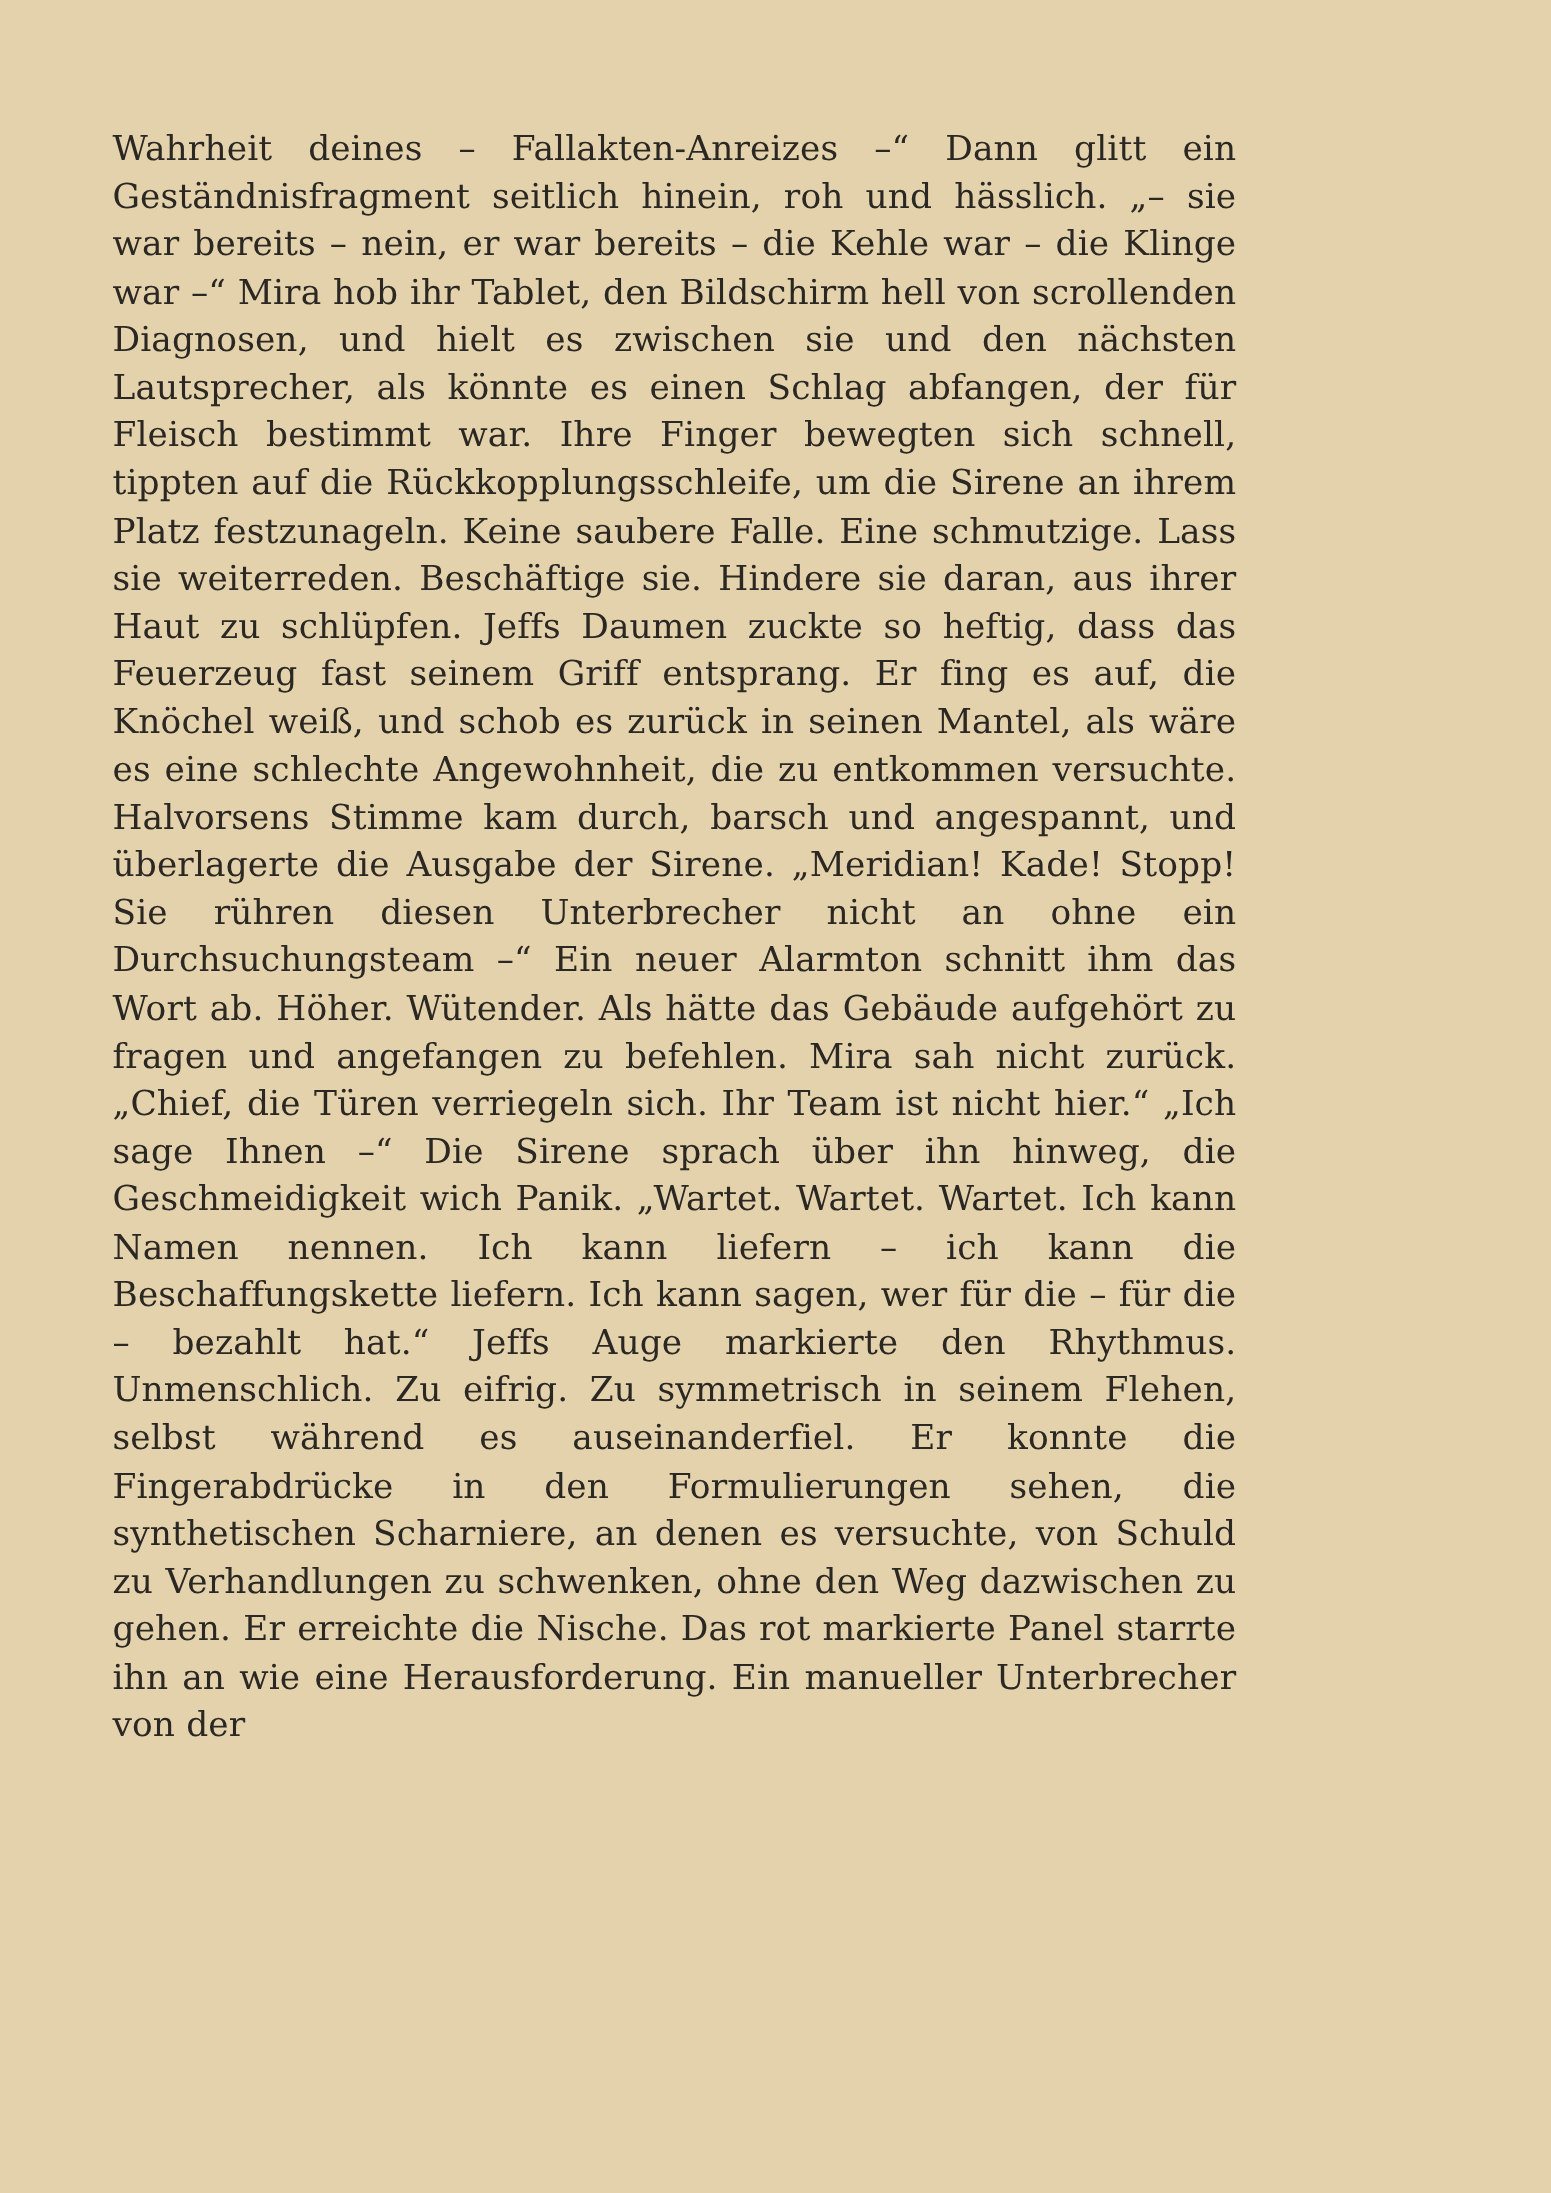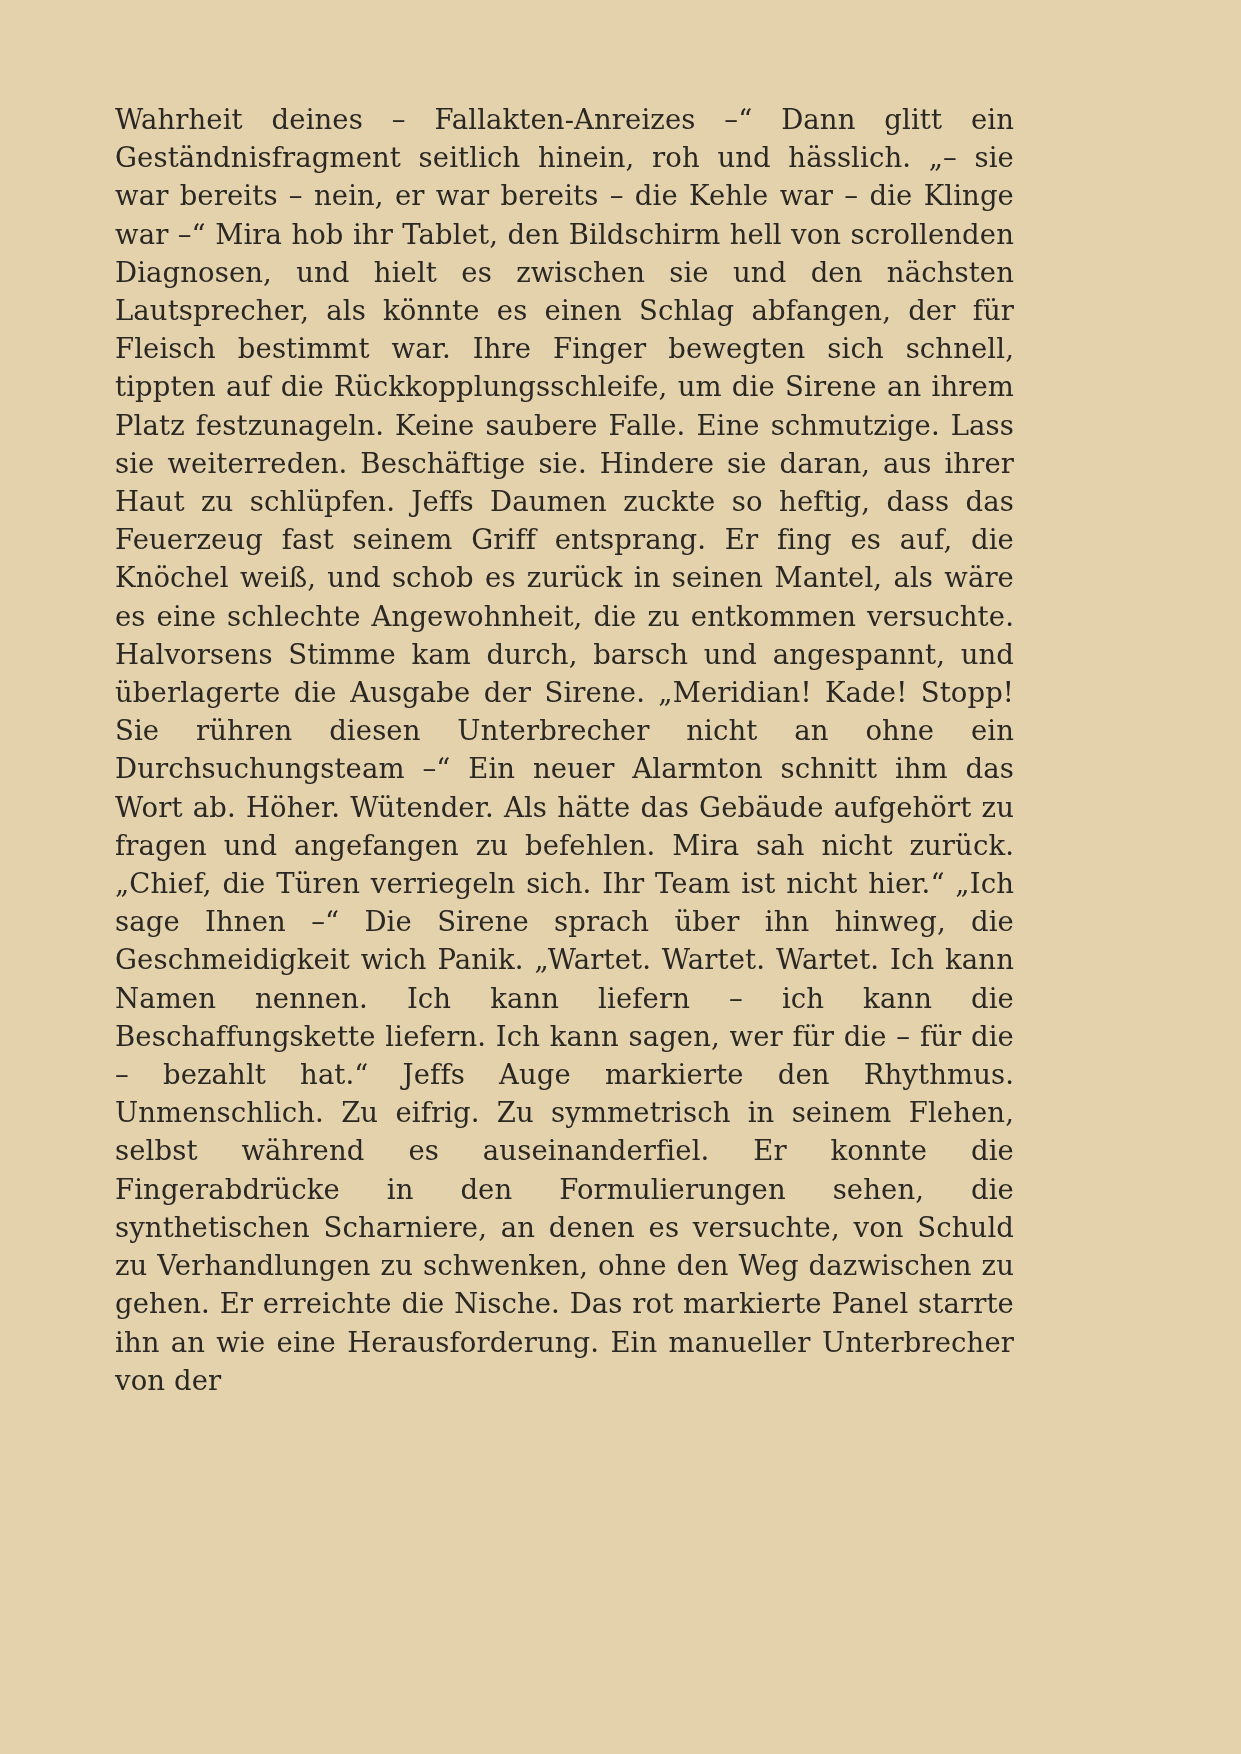--- a/index.html
+++ b/index.html
@@ -15,21 +15,21 @@
   }
   #page {
     position: relative;
     width: 1241px;
     height: 1754px;
     background: #e3d2ac;
     box-sizing: border-box;
   }
   #text-block {
     position: absolute;
-    left: 115px;
+    left: 90px;
     top: 100px;
     width: 899px;
     text-align: justify;
     text-justify: inter-word;
     color: #2b2823;
     font-family: "DejaVu Serif", "Liberation Serif", serif;
     font-size: 27.5px;
     line-height: 38.2px;
     letter-spacing: 0.1px;
     word-spacing: 0px;

